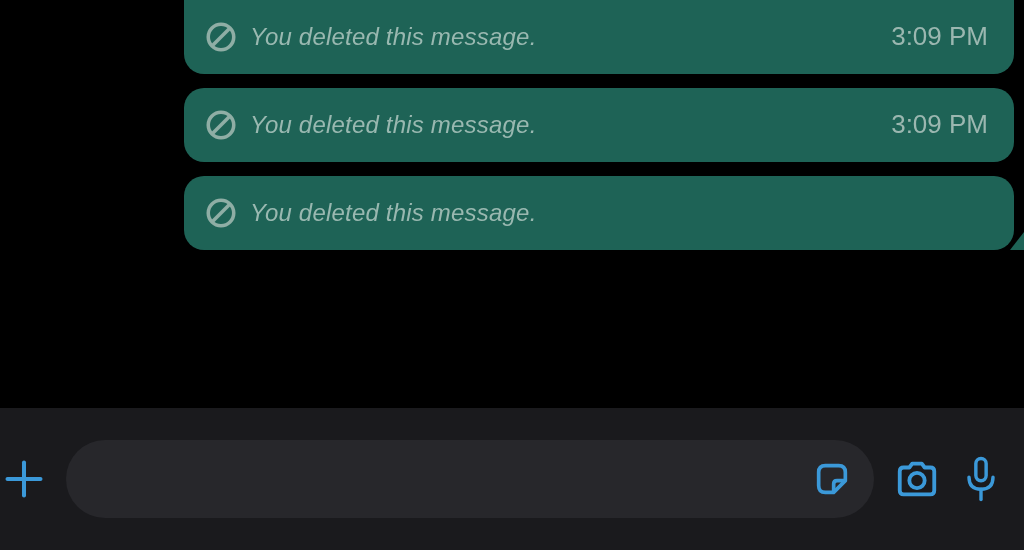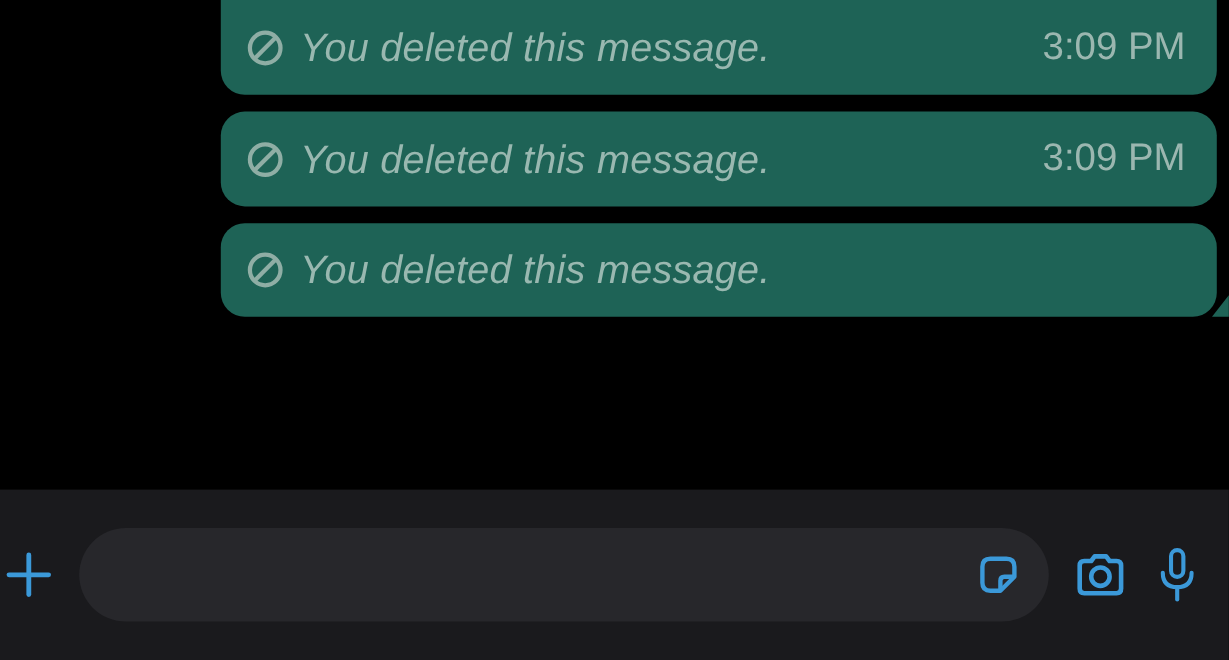--- a/index.html
+++ b/index.html
@@ -63,26 +63,26 @@
     }
     .prohibit-icon svg {
       width: 100%;
       height: 100%;
       stroke: #8faea5;
       stroke-width: 2.5;
       fill: none;
     }
     .deleted-text {
       font-style: italic;
-      font-size: 33px;
+      font-size: 24px;
       color: #99b8b0;
       letter-spacing: 0.2px;
     }
     .timestamp {
-      font-size: 32px;
+      font-size: 26px;
       color: #9bb7b0;
       white-space: nowrap;
       align-self: flex-end;
       margin-bottom: 2px;
     }
     .input-bar {
       position: absolute;
       bottom: 0;
       left: 0;
       width: 100%;

